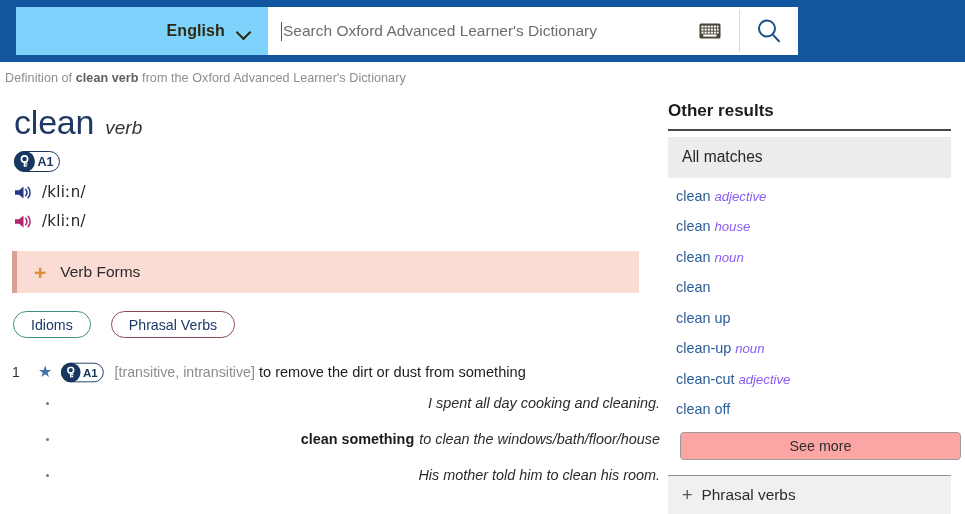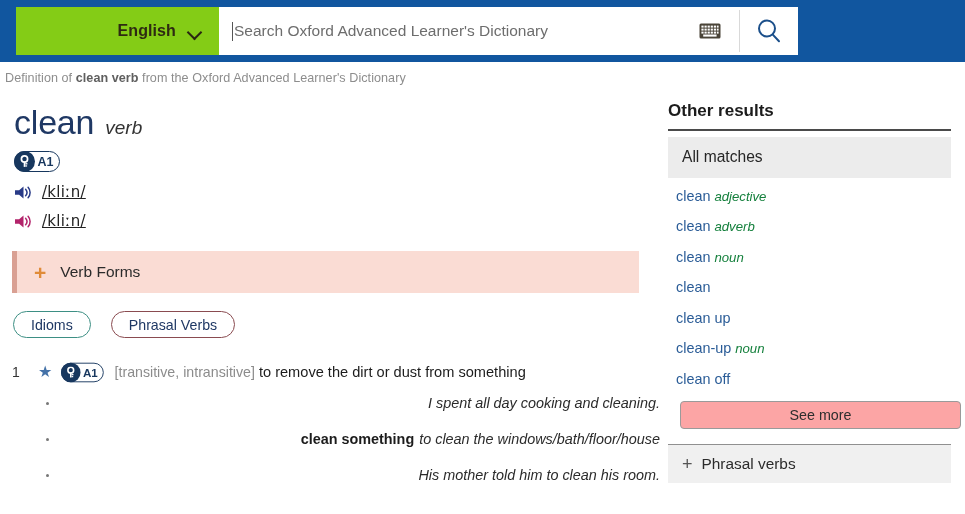--- a/index.html
+++ b/index.html
@@ -23,22 +23,22 @@
     position: absolute;
     left: 16px;
     top: 7px;
     width: 782px;
     height: 48px;
     background: #ffffff;
     display: flex;
     align-items: stretch;
   }
   .lang-select {
-    width: 203px;
-    background: #84cc16;
+    width: 252px;
+    background: #7dd3fc;
     display: flex;
     align-items: center;
     justify-content: flex-end;
     padding-right: 18px;
     cursor: pointer;
     user-select: none;
   }
   .lang-label {
     font-size: 16px;
     font-weight: bold;
@@ -174,21 +174,20 @@
     align-items: center;
     padding: 11px 0 0 14px;
   }
   .spk { cursor: pointer; display: flex; align-items: center; }
   .phon {
     font-family: "DejaVu Sans", sans-serif;
     font-size: 15px;
     color: #222;
     margin-left: 8px;
     letter-spacing: .3px;
-    text-decoration: underline;
   }
 
   
   .vforms {
     margin: 21px 0 0 12px;
     width: 627px;
     height: 42px;
     background: #fadcd4;
     border-left: 5px solid #d9a093;
     display: flex;
@@ -313,21 +312,21 @@
     display: block;
     padding: 0 0 0 8px;
     margin-bottom: 13.5px;
     font-size: 14.4px;
     color: #2a5c97;
     text-decoration: none;
     cursor: pointer;
     line-height: 16px;
   }
   .match .mpos {
-    color: #15803d;
+    color: #8b5cf6;
     font-style: italic;
     font-size: 13.2px;
     margin-left: 4px;
   }
   .see-more {
     width: 281px;
     height: 28px;
     margin: 6px 0 0 20px;
     border: 1.2px solid #9a9a9a;
     border-radius: 4px;
@@ -511,33 +510,36 @@
     <div class="side-title">Other results</div>
     <div class="side-rule"></div>
 
     <div class="all-matches">All matches</div>
 
     <div class="match-list">
       <a class="match">
         <span>clean</span><span class="mpos">adjective</span>
       </a>
       <a class="match">
-        <span>clean</span><span class="mpos">adverb</span>
+        <span>clean</span><span class="mpos">house</span>
       </a>
       <a class="match">
         <span>clean</span><span class="mpos">noun</span>
       </a>
       <a class="match">
         <span>clean</span><span class="mpos"></span>
       </a>
       <a class="match">
         <span>clean up</span><span class="mpos"></span>
       </a>
       <a class="match">
         <span>clean-up</span><span class="mpos">noun</span>
+      </a>
+      <a class="match">
+        <span>clean-cut</span><span class="mpos">adjective</span>
       </a>
       <a class="match">
         <span>clean off</span><span class="mpos"></span>
       </a>
     </div>
 
     <button class="see-more">See more</button>
 
     <div class="side-rule2"></div>
 

